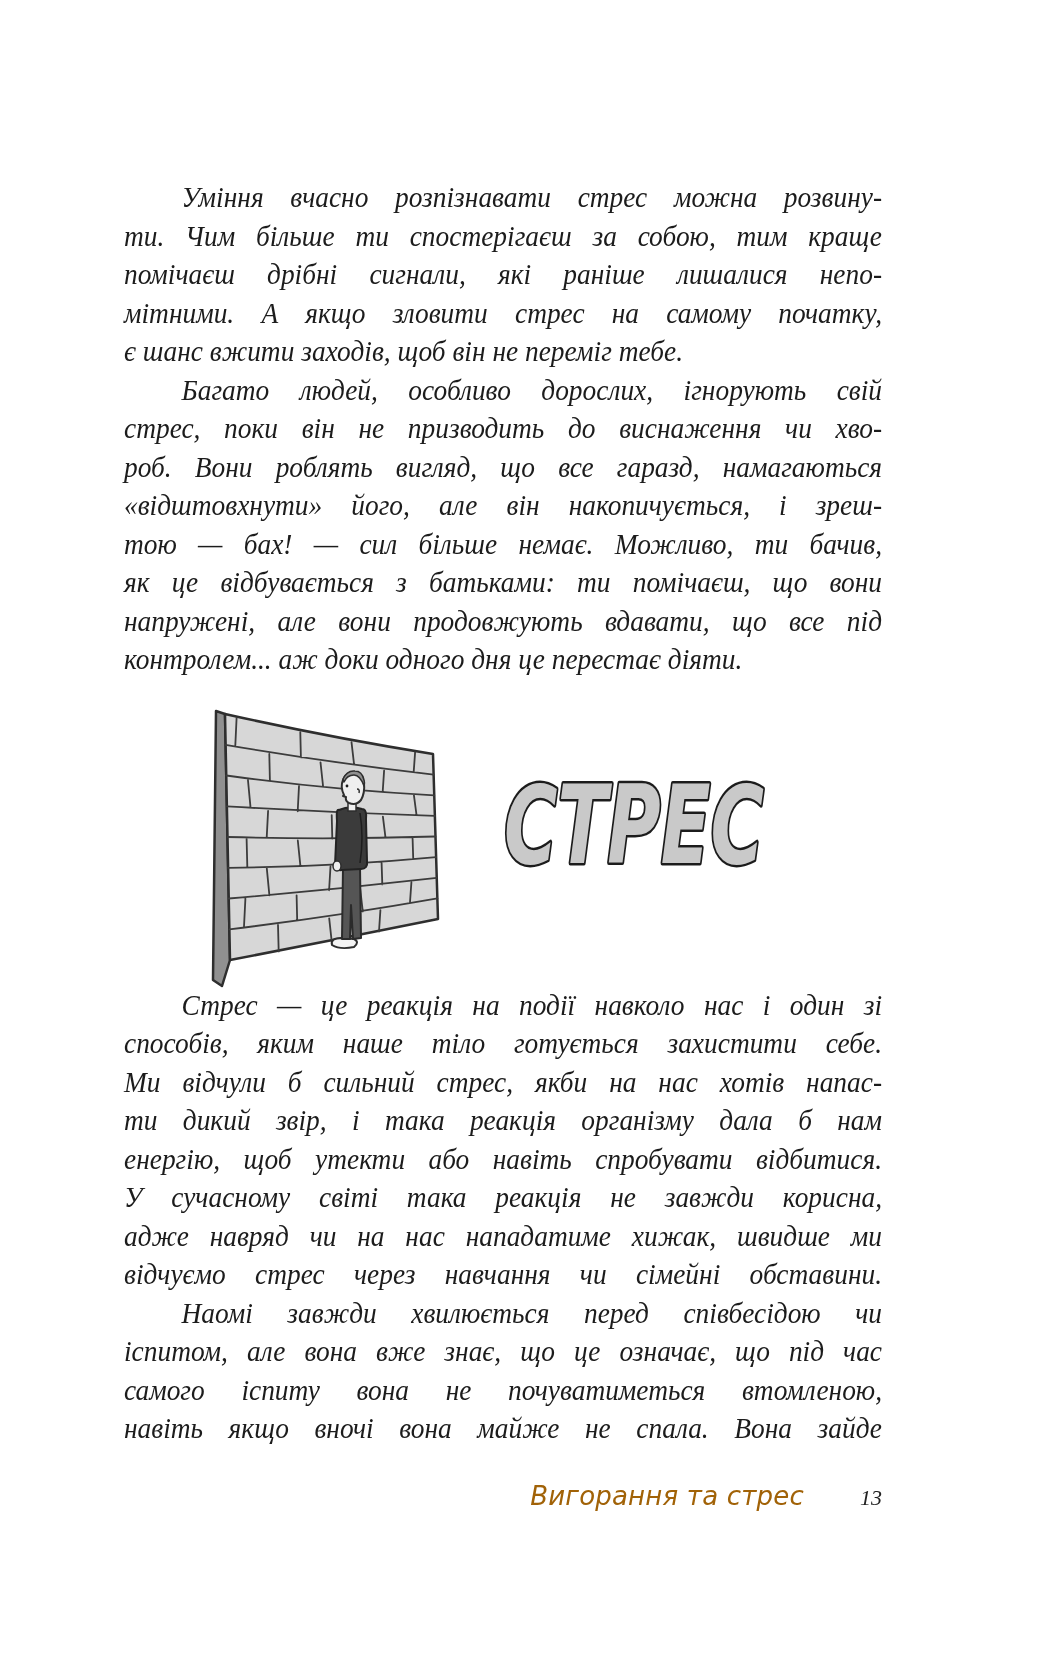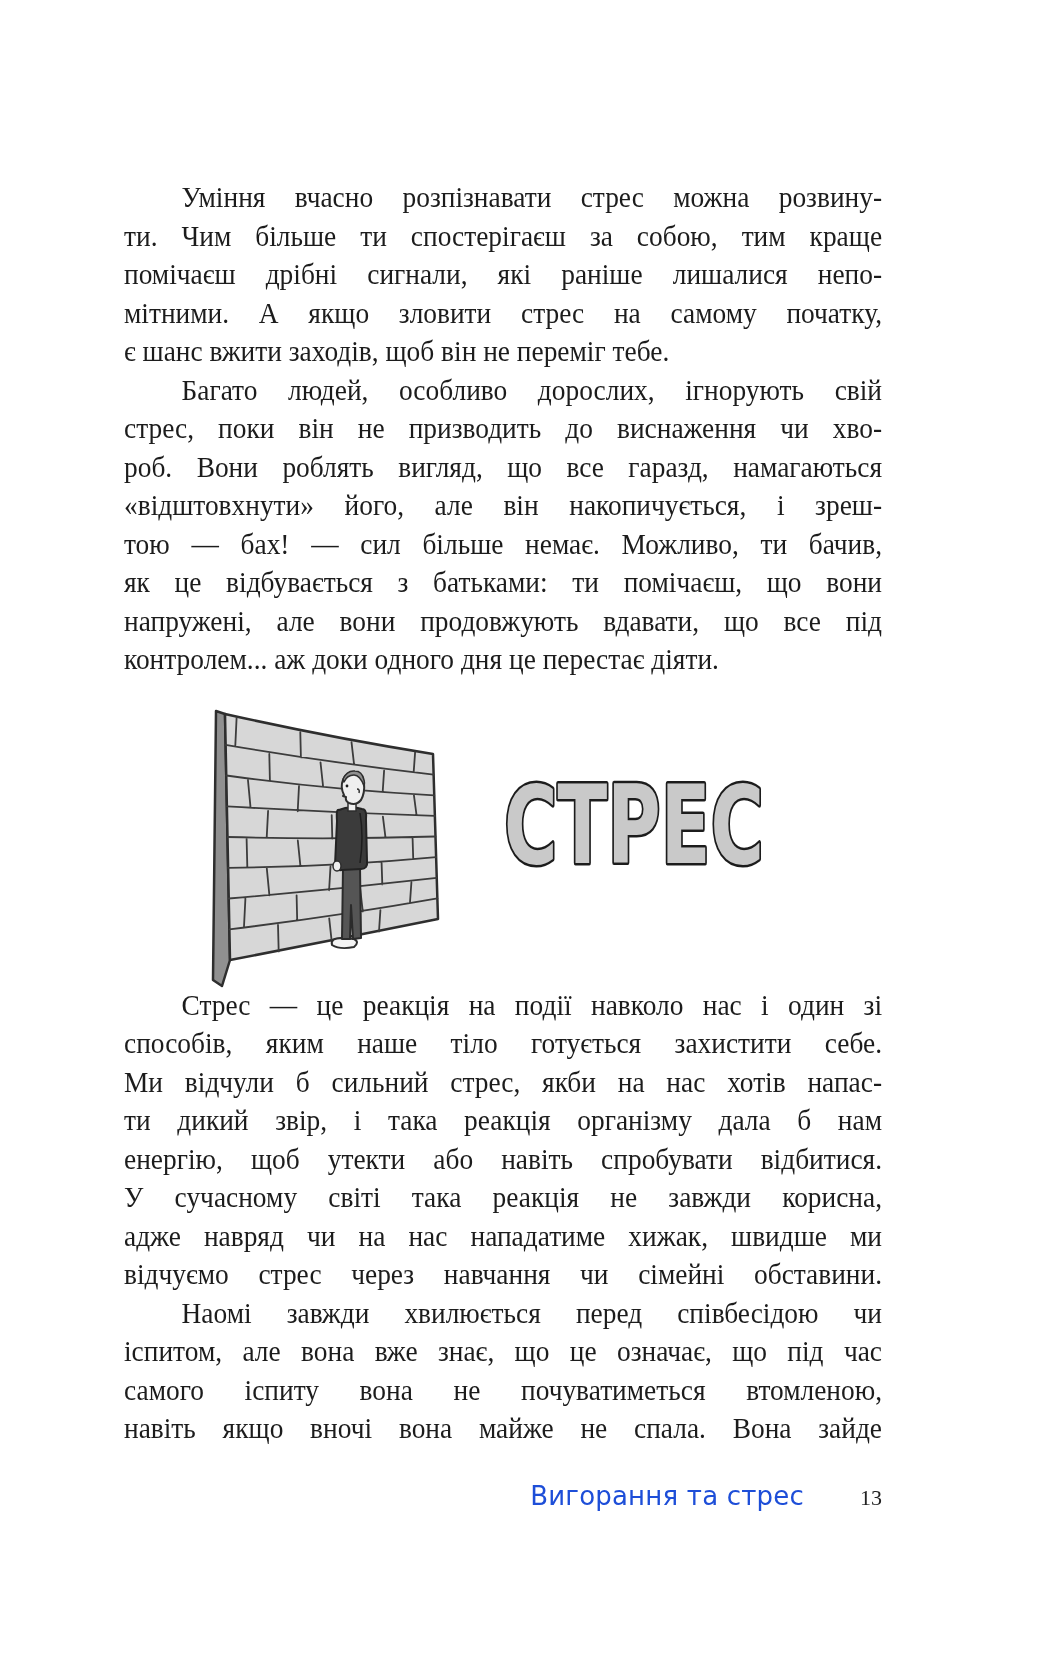--- a/index.html
+++ b/index.html
@@ -5,20 +5,21 @@
   html,body { margin:0; padding:0; background:#e8e8e8; }
   .page {
     position: relative;
     width: 1063px;
     height: 1654px;
     margin: 0 auto;
     background: #ffffff;
     overflow: hidden;
     font-family: "Liberation Serif", "DejaVu Serif", serif;
     color: #1c1c1c;
+    font-style: italic;
   }
   .content {
     position: absolute;
     left: 124px;
     top: 178px;
     width: 758px;
   }
   .para {
     width: 830px;              
     transform: scaleX(0.9133);
@@ -45,21 +46,21 @@
     position: absolute;
     top: 1481px;
     right: 181px;
     display: flex;
     align-items: baseline;
     gap: 56px;
   }
   .footer .section {
     font-family: "DejaVu Sans", "Liberation Sans", sans-serif;
     font-size: 26px;
-    color: #1d4ed8;
+    color: #a16207;
     letter-spacing: 0.2px;
   }
   .footer .pagenum {
     font-family: "Liberation Serif", "DejaVu Serif", serif;
     font-size: 22px;
     color: #222222;
   }
 </style>
 </head>
 <body>

